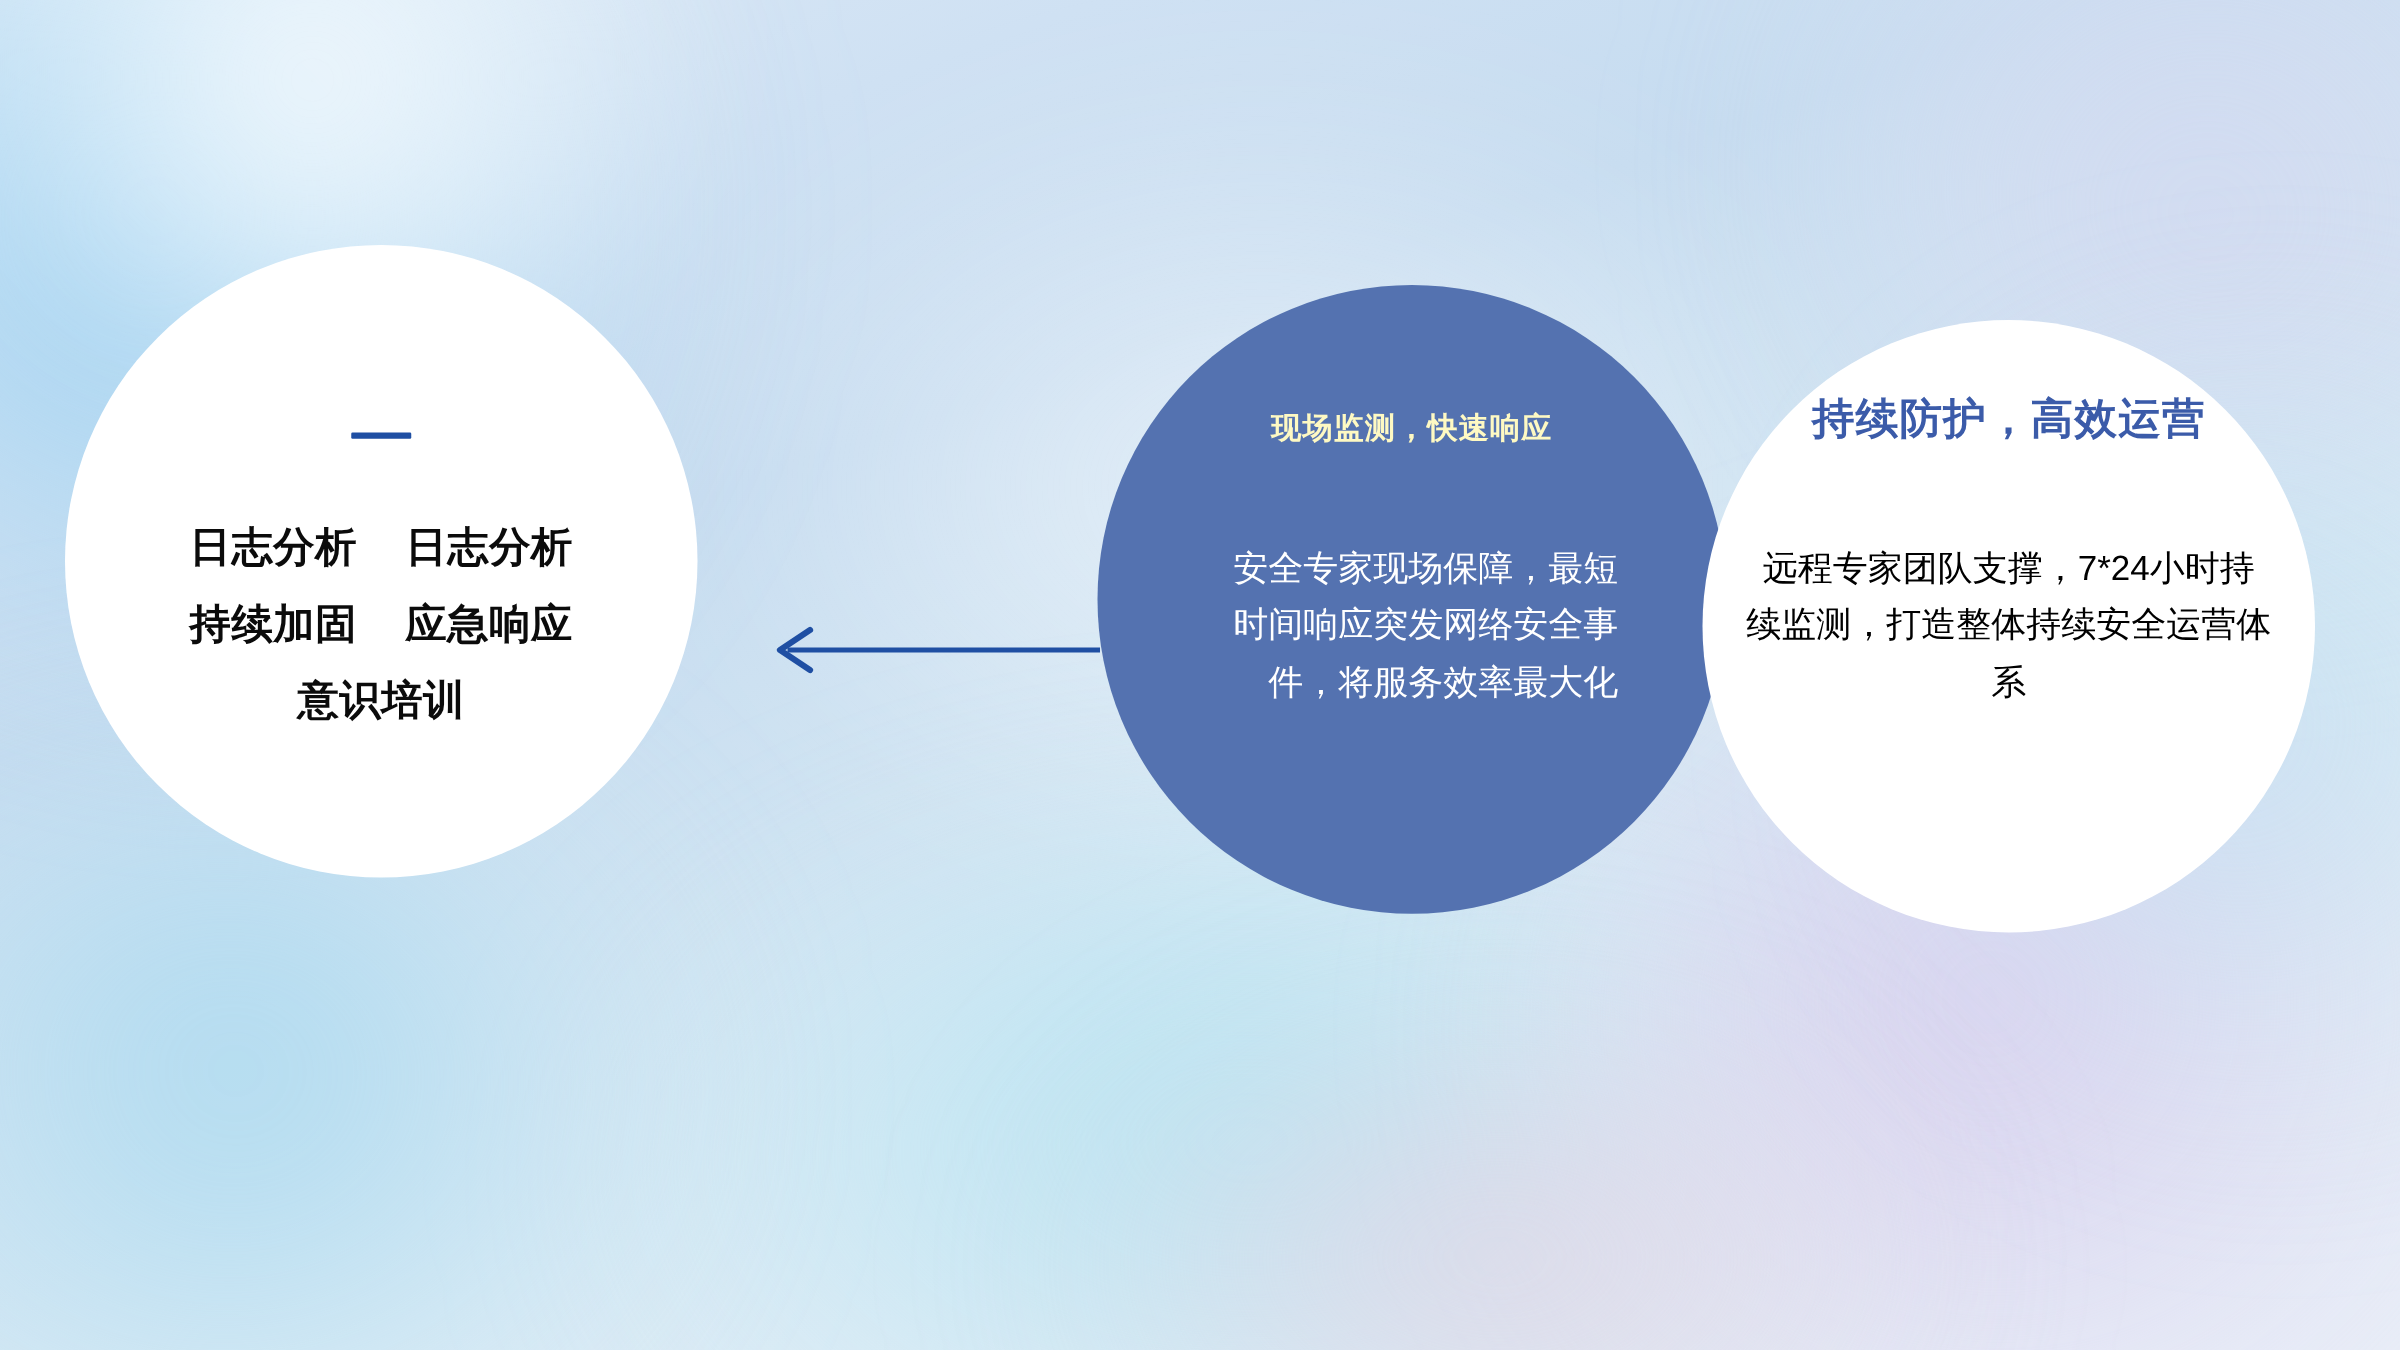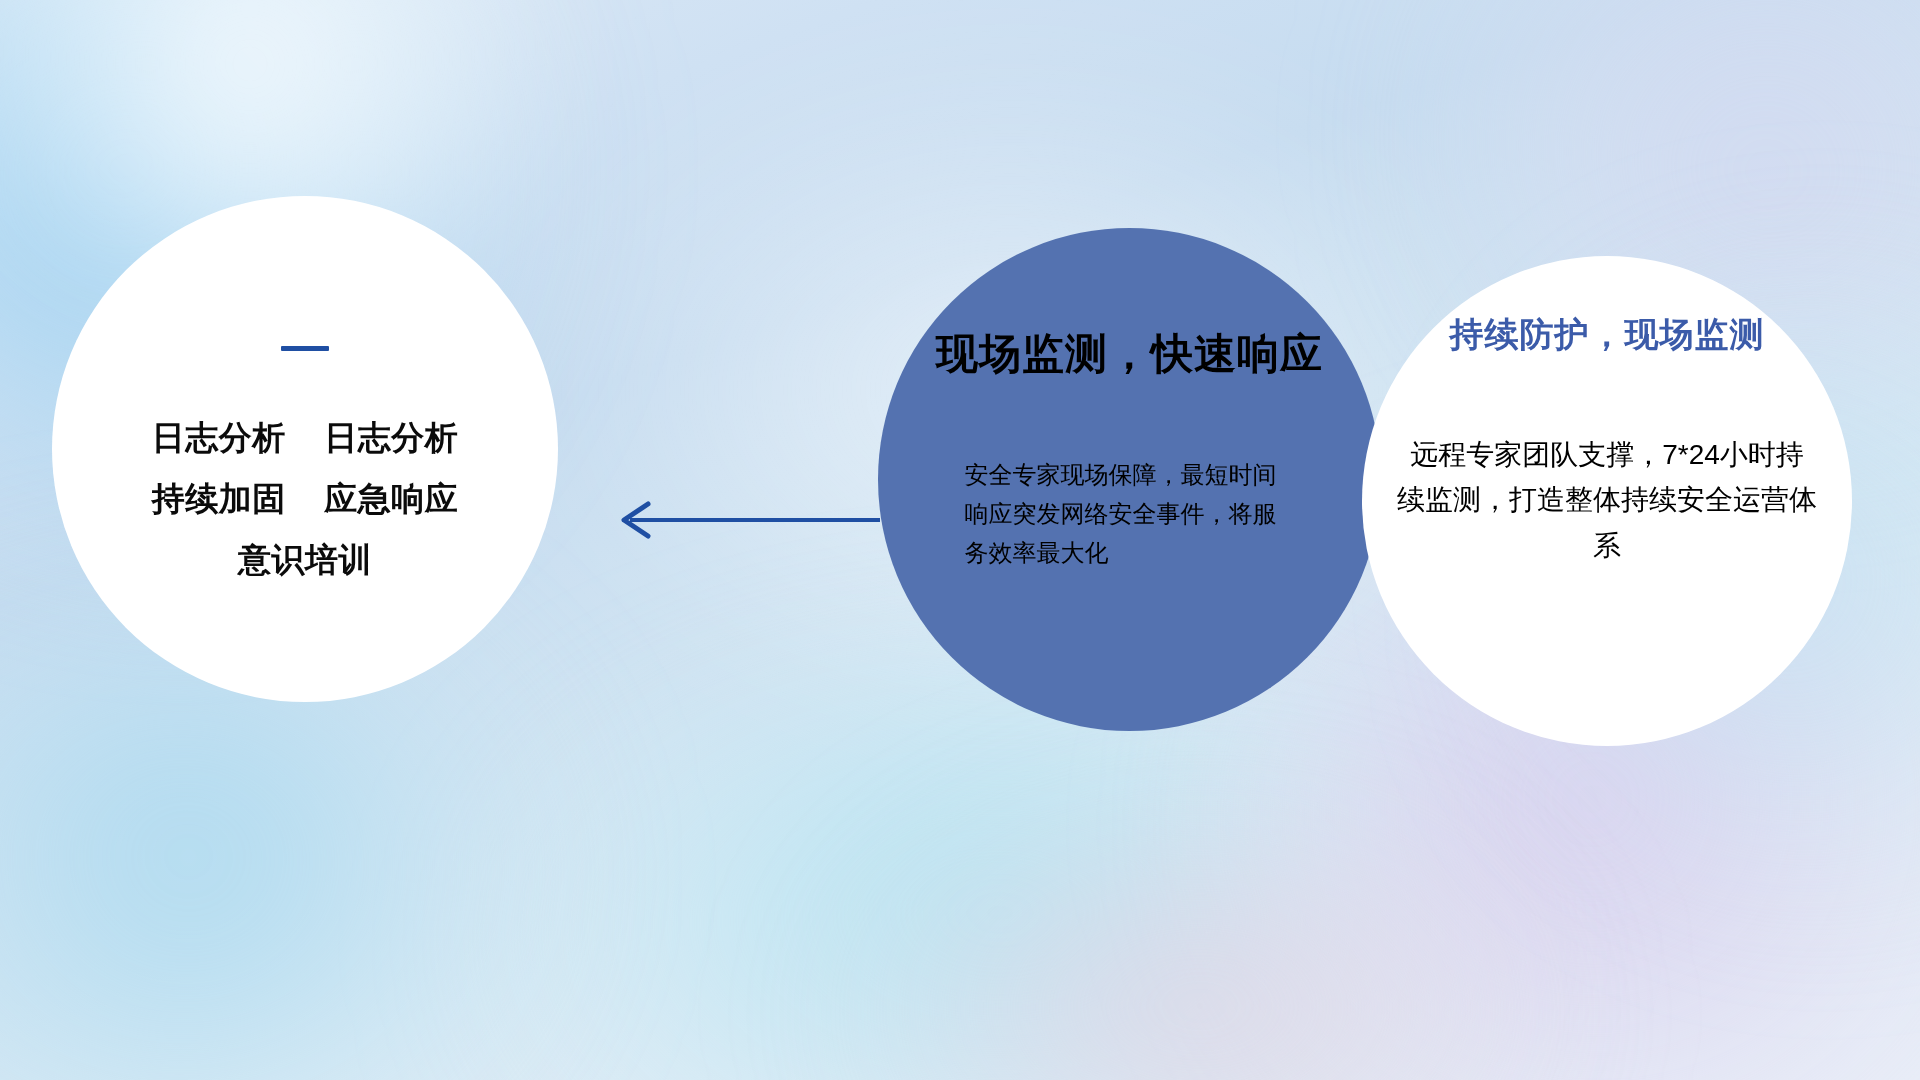--- a/index.html
+++ b/index.html
@@ -145,33 +145,33 @@
     position: absolute;
     left: 0; right: 0;
     top: 98px;
     display: flex;
     flex-direction: column;
     align-items: center;
     padding: 0 58px;
     box-sizing: border-box;
   }
   .mid-title {
-    color: #000000;
+    color: #fef9c3;
     font-weight: bold;
-    font-size: 42px;
+    font-size: 24px;
     letter-spacing: 1px;
     white-space: nowrap;
     text-align: right;
   }
   .mid-body {
     margin-top: 74px;
-    color: #000000;
-    font-size: 24px;
+    color: #ffffff;
+    font-size: 28px;
     line-height: 1.62;
-    text-align: left;
+    text-align: right;
     max-width: 330px;
   }
 
   
   .right-inner {
     position: absolute;
     left: 0; right: 0;
     top: 56px;
     display: flex;
     flex-direction: column;
@@ -234,21 +234,21 @@
 
   <div class="circle circle-mid">
     <div class="mid-inner">
       <div class="mid-title">现场监测，快速响应</div>
       <div class="mid-body">安全专家现场保障，最短时间响应突发网络安全事件，将服务效率最大化</div>
     </div>
   </div>
 
   <div class="circle circle-right">
     <div class="right-inner">
-      <div class="right-title">持续防护，现场监测</div>
+      <div class="right-title">持续防护，高效运营</div>
       <div class="right-body">远程专家团队支撑，7*24小时持续监测，打造整体持续安全运营体系</div>
     </div>
   </div>
 
   <svg class="connector" viewBox="0 0 280 48">
     <line x1="280" y1="24" x2="30" y2="24" stroke="#1f4fa3" stroke-width="4"></line>
     <polyline points="48,8 24,24 48,40" fill="none" stroke="#1f4fa3" stroke-width="5" stroke-linecap="round" stroke-linejoin="round"></polyline>
   </svg>
 
 </div>

